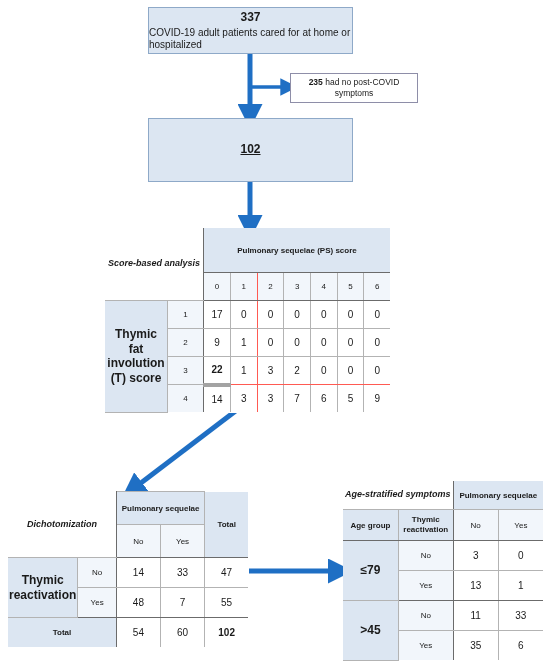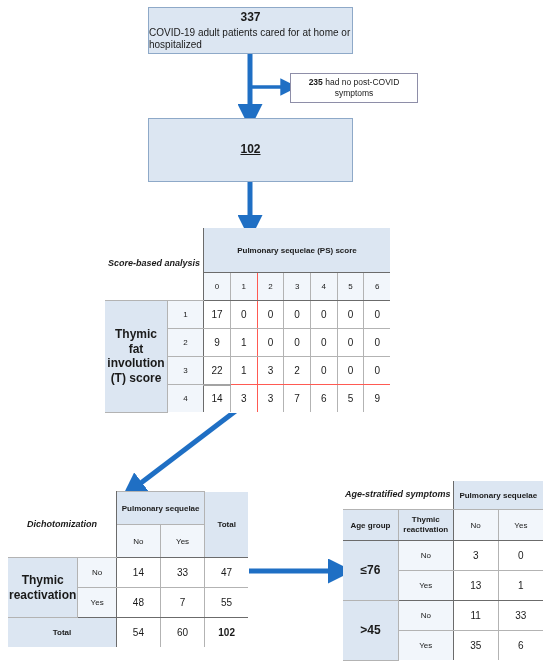--- a/index.html
+++ b/index.html
@@ -125,21 +125,21 @@
       <td class="num">9</td>
       <td class="num" style="border-left:1px solid #ff5a52;border-right:1px solid #ff5a52;">1</td>
       <td class="num">0</td>
       <td class="num">0</td>
       <td class="num">0</td>
       <td class="num">0</td>
       <td class="num nor">0</td>
     </tr>
     <tr>
       <td class="side-light thickr" style="height:27px;">3</td>
-      <td class="num redt" style="border-bottom:2px solid #a3a3a3;">22</td>
+      <td class="num redt" style="border-bottom:4px solid #a3a3a3;font-weight:bold;">22</td>
       <td class="num" style="border-left:1px solid #ff5a52;border-right:1px solid #ff5a52;border-bottom:1px solid #ff5a52;">1</td>
       <td class="num" style="border-bottom:1px solid #ff5a52;">3</td>
       <td class="num" style="border-bottom:1px solid #ff5a52;">2</td>
       <td class="num" style="border-bottom:1px solid #ff5a52;">0</td>
       <td class="num" style="border-bottom:1px solid #ff5a52;">0</td>
       <td class="num nor" style="border-bottom:1px solid #ff5a52;">0</td>
     </tr>
     <tr>
       <td class="side-light thickr nob" style="height:27px;">4</td>
       <td class="num nob">14</td>
@@ -197,21 +197,21 @@
       <td class="hdr-strong not nor" colspan="2" style="height:28px;">Pulmonary sequelae</td>
     </tr>
     <tr>
       <td class="hdr-strong thickb nol" style="height:30px;width:56px;">Age group</td>
       <td class="hdr-strong thickb thickr" style="width:54px;line-height:1.2;">Thymic reactivation</td>
       <td class="hdr-light thickb" style="width:45px;">No</td>
       <td class="hdr-light thickb nor" style="width:45px;">Yes</td>
     </tr>
 
     <tr>
-      <td class="side-strong nol" rowspan="2">≤76</td>
+      <td class="side-strong nol" rowspan="2">≤79</td>
       <td class="side-light thickr" style="height:29px;">No</td>
       <td class="num">3</td>
       <td class="num nor">0</td>
     </tr>
     <tr>
       <td class="side-light thickr thickb" style="height:29px;">Yes</td>
       <td class="num thickb">13</td>
       <td class="num thickb nor">1</td>
     </tr>
 

